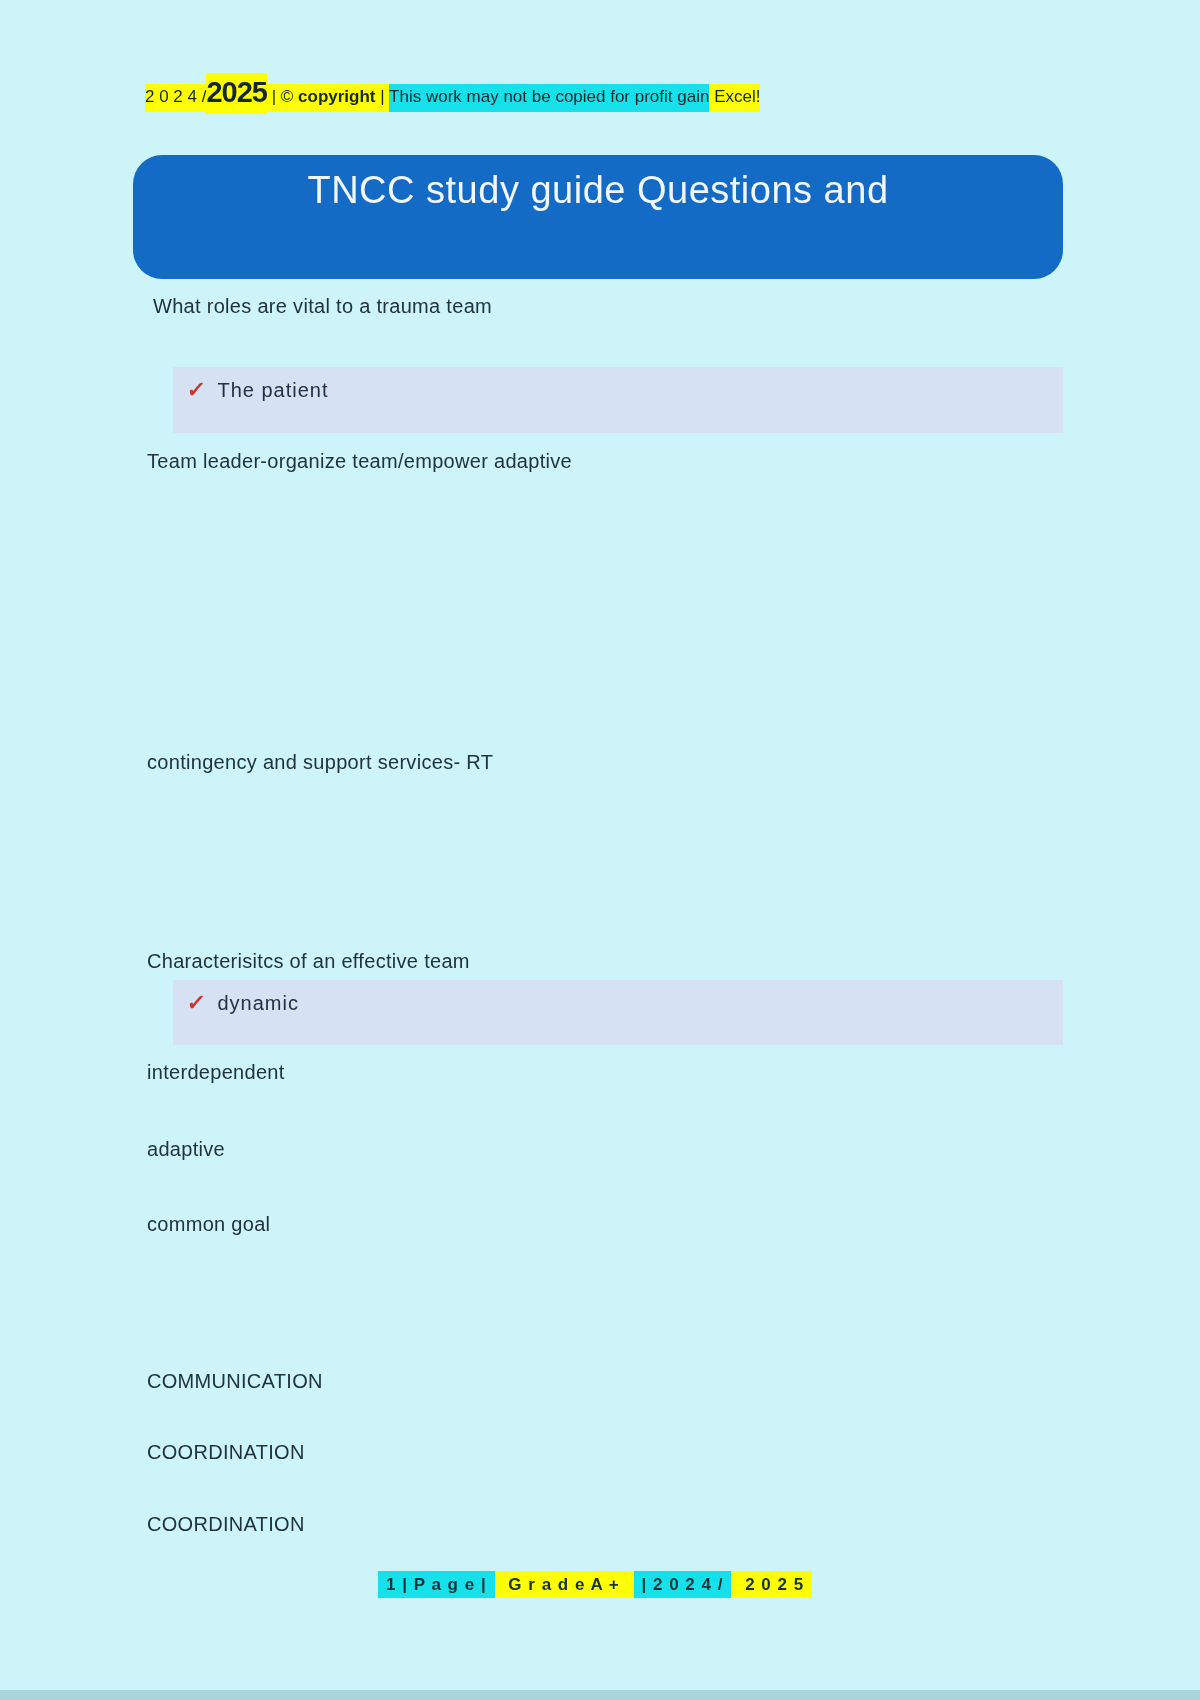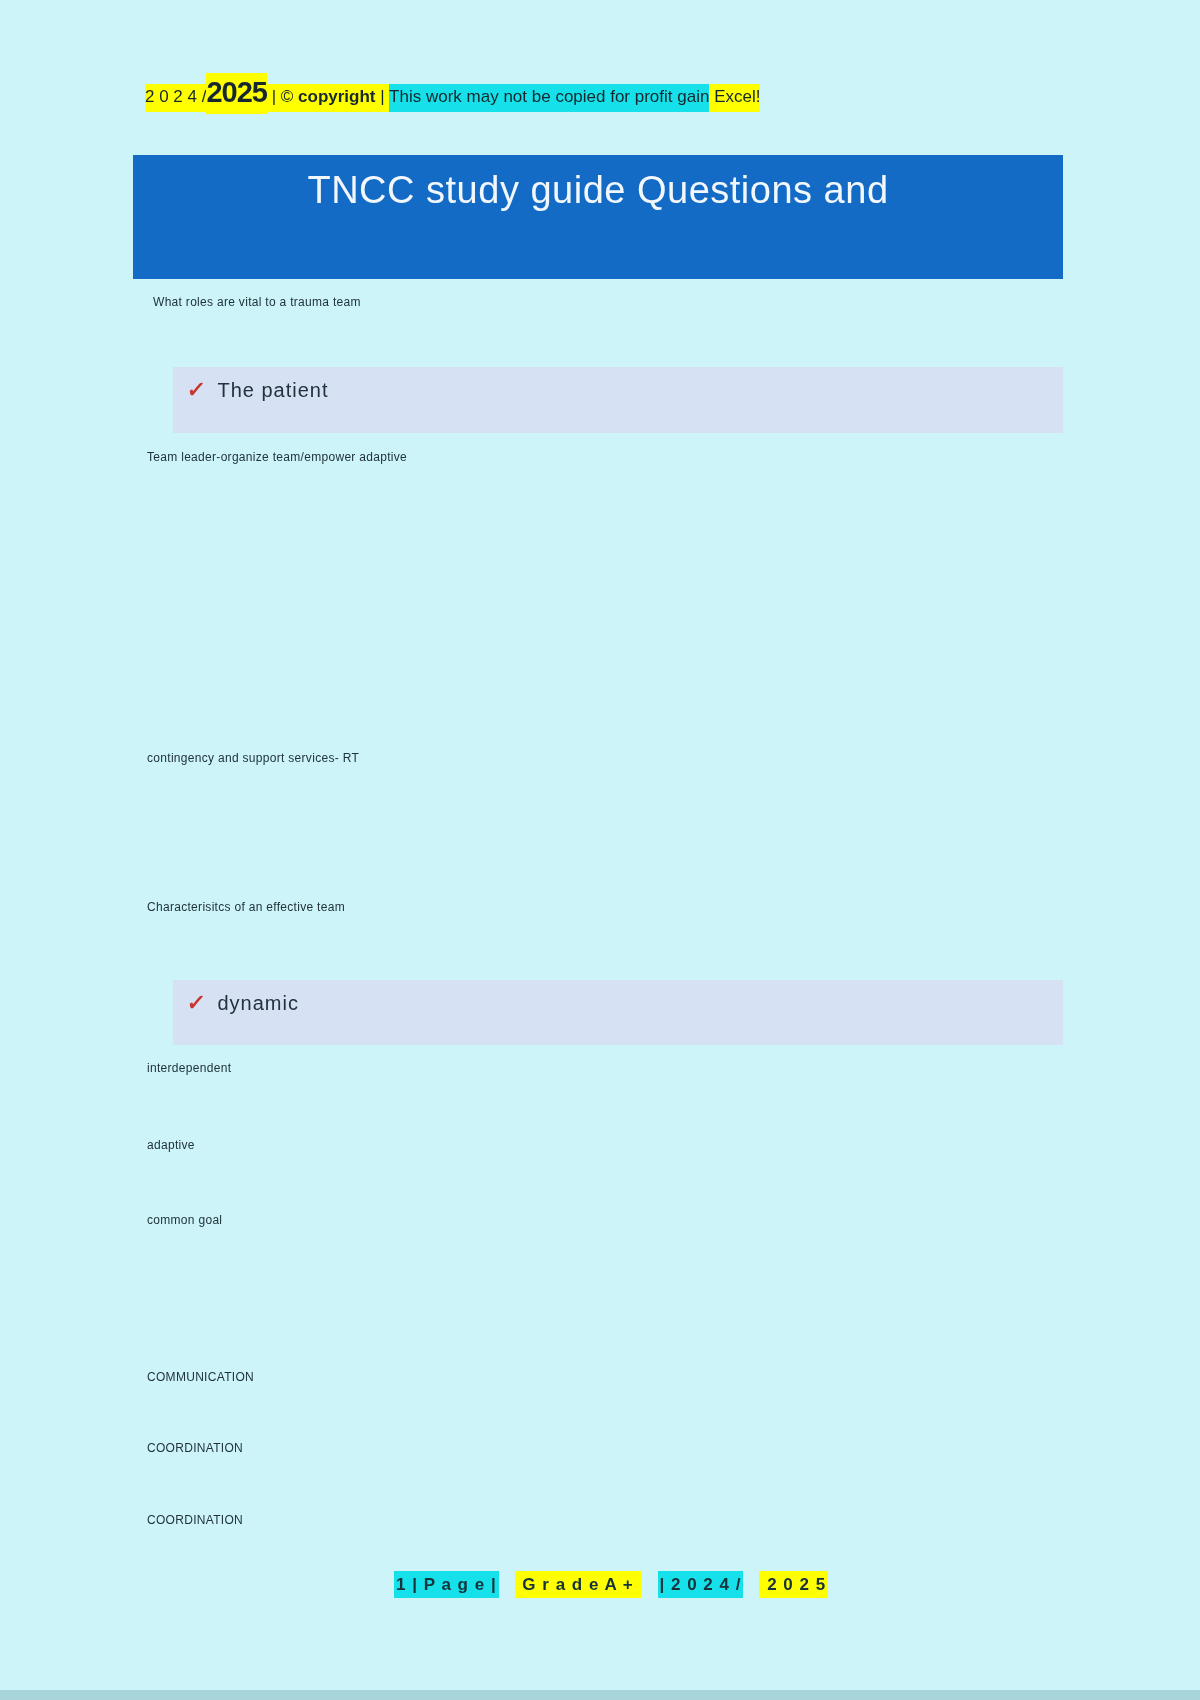--- a/index.html
+++ b/index.html
@@ -24,26 +24,27 @@
   .meta-bold { font-weight: bold; }
 
   
   .banner {
     position: absolute; left: 133px; top: 155px; width: 930px; height: 124px;
     background: var(--banner-blue, #146bc5);
     color: var(--banner-text, #f2f7fc);
     text-align: center; font-size: 38px; line-height: 52px;
     padding-top: 9px; box-sizing: border-box;
     letter-spacing: 0.5px;
+    border-radius: 29px;
   }
 
   
   .line {
     position: absolute; left: 147px;
-    font-size: 12px; color: var(--body-text, #21333b);
+    font-size: 20px; color: var(--body-text, #21333b);
     letter-spacing: 0.3px; white-space: nowrap;
   }
 
   
   .answer-row {
     position: absolute; left: 173px; width: 890px;
     background: var(--answer-row-bg, #d7e1f4);
     display: flex; align-items: flex-start;
     padding: 11px 0 0 14px; box-sizing: border-box;
   }
@@ -58,21 +59,21 @@
   }
   .row-1 { top: 367px; height: 66px; }
   .row-2 { top: 980px; height: 65px; }
 
   
   .page-footer {
     position: absolute; left: 378px; top: 1570px;
     font-size: 17px; font-weight: bold; color: #14333a;
     letter-spacing: 1px; white-space: nowrap; line-height: 30px;
   }
-  .page-footer span { padding: 4px 2px; margin-left: 16px; }
+  .page-footer span { padding: 4px 8px; }
 
   .bottom-edge {
     position: absolute; left: 0; bottom: 0; width: 1200px; height: 10px;
     background: rgba(0, 70, 80, 0.18);
   }
 </style>
 </head>
 <body>
 
 <div class="page">
@@ -86,21 +87,21 @@
   <div class="line" style="top:295px; left:153px">What roles are vital to a trauma team</div>
 
   <div class="answer-row row-1">
     <span class="check">✓</span>
     <span class="answer-text">The patient</span>
   </div>
 
   <div class="line" style="top:450px">Team leader-organize team/empower adaptive</div>
   <div class="line" style="top:751px">contingency and support services- RT</div>
 
-  <div class="line" style="top:900px">Characterisitcs of an effective team</div>
+  <div class="line" style="top:950px">Characterisitcs of an effective team</div>
 
   <div class="answer-row row-2">
     <span class="check">✓</span>
     <span class="answer-text">dynamic</span>
   </div>
 
   <div class="line" style="top:1061px">interdependent</div>
   <div class="line" style="top:1138px">adaptive</div>
   <div class="line" style="top:1213px">common goal</div>
   <div class="line" style="top:1370px">COMMUNICATION</div>

